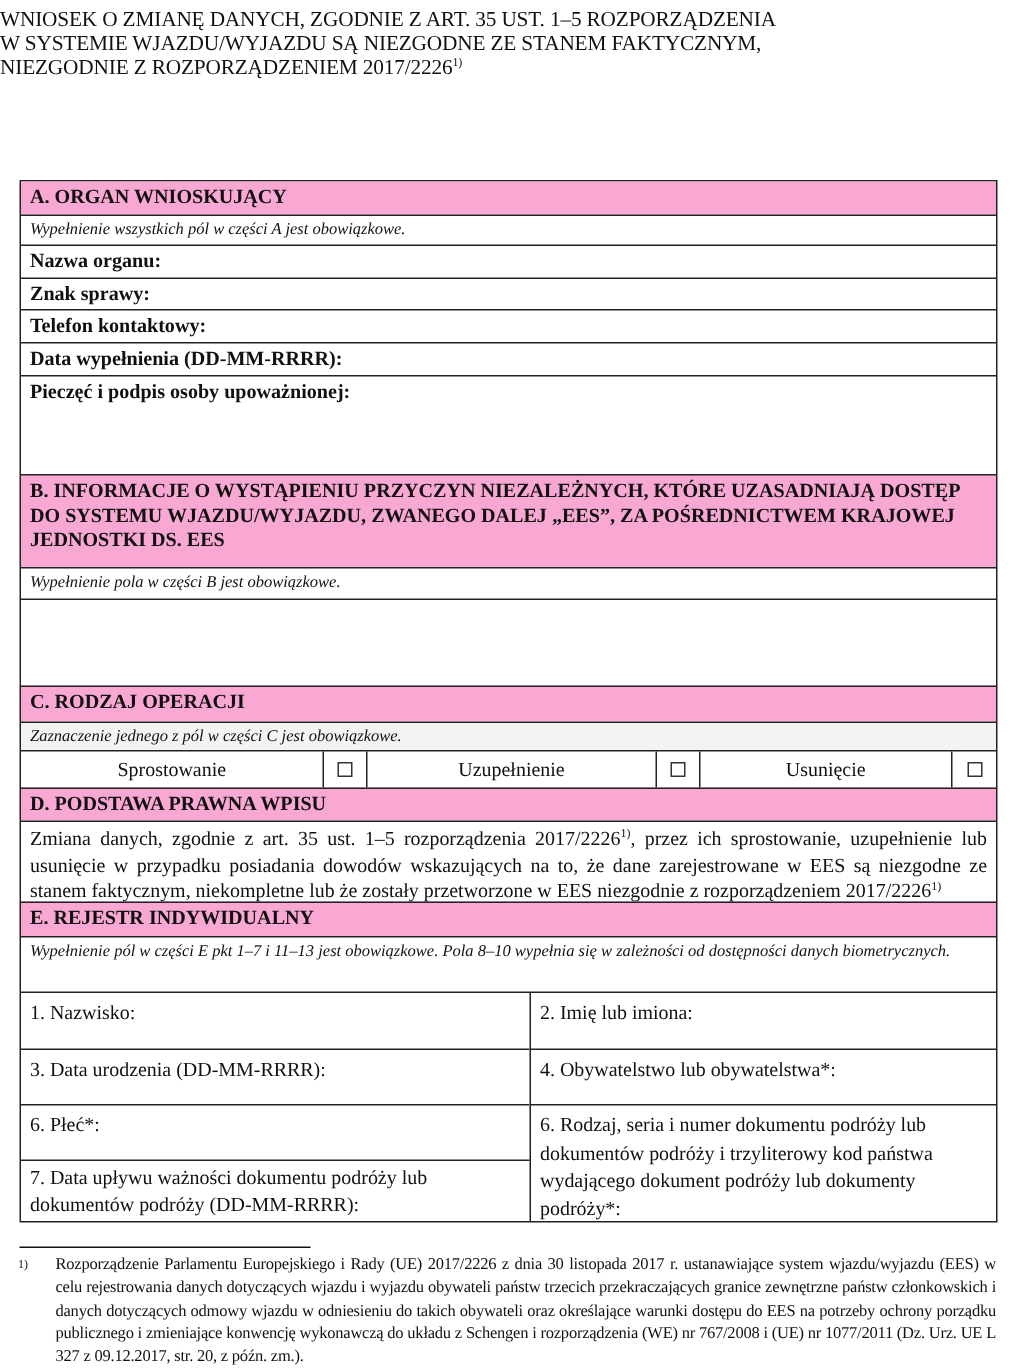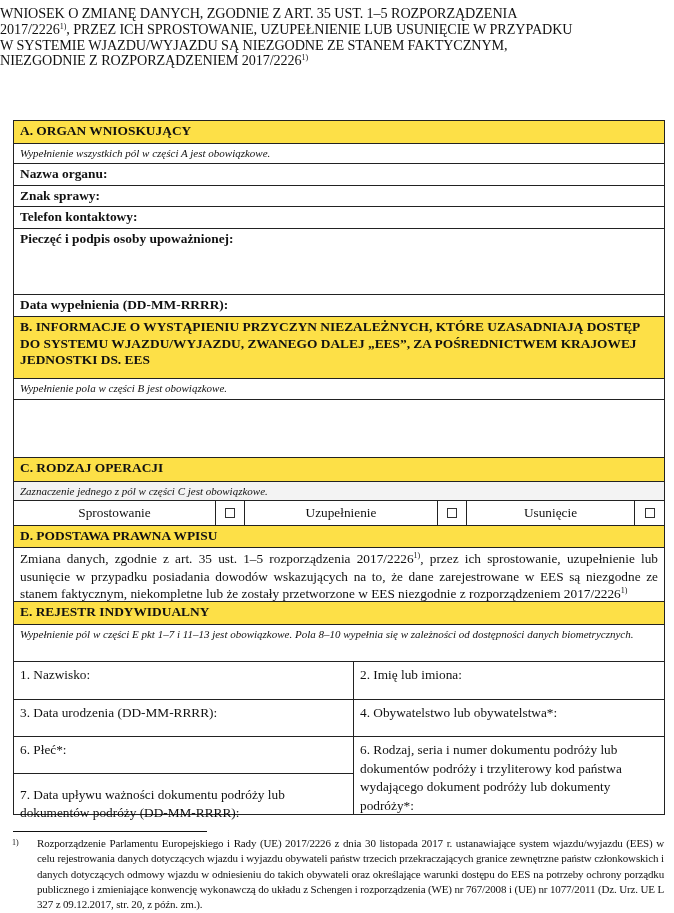--- a/index.html
+++ b/index.html
@@ -18,21 +18,21 @@
   .form {
     position: absolute; left: 13px; top: 120px; width: 650px;
     border: 1px solid #222; border-collapse: collapse;
   }
   .row {
     box-sizing: border-box; border-top: 1.5px solid #222;
     display: flex; width: 100%;
   }
   .row:first-child { border-top: none; }
   .hdr {
-    background: #fde047; font-weight: bold; font-size: 13.4px;
+    background: #f9a8d4; font-weight: bold; font-size: 13.4px;
     line-height: 16.5px; padding: 2px 6px 2px 6px;
   }
   .note {
     font-style: italic; font-size: 11px; line-height: 14px;
     padding: 2px 6px;
   }
   .note.grey { background: #f3f3f3; }
   .field {
     font-weight: bold; font-size: 13.4px; line-height: 16px;
     padding: 2px 6px;
@@ -72,34 +72,33 @@
     position: absolute; left: 37px; top: 836px; width: 627px;
     font-size: 11px; line-height: 15.3px; text-align: justify;
     text-align-last: left; letter-spacing: -0.15px;
   }
 </style>
 </head>
 <body>
 
 <div class="title">
   <span class="ln">WNIOSEK O ZMIANĘ DANYCH, ZGODNIE Z ART. 35 UST. 1–5 ROZPORZĄDZENIA</span>
-  <span class="ln"><span>2017/2226</span><sup>1)</sup><span>, PRZEZ ICH SPROSTOWANIE, UZUPEŁNIENIE LUB USUNIĘCIE W PRZYPADKU</span></span>
   <span class="ln">W SYSTEMIE WJAZDU/WYJAZDU SĄ NIEZGODNE ZE STANEM FAKTYCZNYM,</span>
   <span class="ln"><span>NIEZGODNIE Z ROZPORZĄDZENIEM 2017/2226</span><sup>1)</sup></span>
 </div>
 
 <div class="form">
 
   <div class="row hdr" style="height:22px">A. ORGAN WNIOSKUJĄCY</div>
   <div class="row note" style="height:20px">Wypełnienie wszystkich pól w części A jest obowiązkowe.</div>
   <div class="row field" style="height:22px">Nazwa organu:</div>
   <div class="row field" style="height:21px">Znak sprawy:</div>
   <div class="row field" style="height:22px">Telefon kontaktowy:</div>
+  <div class="row field" style="height:22px">Data wypełnienia (DD-MM-RRRR):</div>
   <div class="row field" style="height:66px">Pieczęć i podpis osoby upoważnionej:</div>
-  <div class="row field" style="height:22px">Data wypełnienia (DD-MM-RRRR):</div>
 
   <div class="row hdr" style="height:62px">B. INFORMACJE O WYSTĄPIENIU PRZYCZYN NIEZALEŻNYCH, KTÓRE UZASADNIAJĄ DOSTĘP DO SYSTEMU WJAZDU/WYJAZDU, ZWANEGO DALEJ „EES”, ZA POŚREDNICTWEM KRAJOWEJ JEDNOSTKI DS. EES</div>
   <div class="row note" style="height:21px">Wypełnienie pola w części B jest obowiązkowe.</div>
   <div class="row field" style="height:58px"></div>
 
   <div class="row hdr" style="height:24px">C. RODZAJ OPERACJI</div>
   <div class="row note grey" style="height:19px">Zaznaczenie jednego z pól w części C jest obowiązkowe.</div>
   <div class="row" style="height:25px">
     <div class="opt">
       <div style="width:201px">Sprostowanie</div>
@@ -120,21 +119,21 @@
   <div class="row hdr" style="height:22px">D. PODSTAWA PRAWNA WPISU</div>
   <div class="row body-text" style="height:54px; display:block"><span>Zmiana danych, zgodnie z art. 35 ust. 1–5 rozporządzenia 2017/2226</span><sup>1)</sup><span>, przez ich sprostowanie, uzupełnienie lub usunięcie w przypadku posiadania dowodów wskazujących na to, że dane zarejestrowane w EES są niezgodne ze stanem faktycznym, niekompletne lub że zostały przetworzone w EES niezgodnie z rozporządzeniem 2017/2226</span><sup>1)</sup></div>
 
   <div class="row hdr" style="height:23px">E. REJESTR INDYWIDUALNY</div>
   <div class="row note" style="height:37px; display:block; text-align:justify">Wypełnienie pól w części E pkt 1–7 i 11–13 jest obowiązkowe. Pola 8–10 wypełnia się w zależności od dostępności danych biometrycznych.</div>
   <div class="e-grid">
     <div class="e-col e-left">
       <div class="e-cell first" style="height:37px">1. Nazwisko:</div>
       <div class="e-cell" style="height:37px">3. Data urodzenia (DD-MM-RRRR):</div>
       <div class="e-cell" style="height:37px">6. Płeć*:</div>
-      <div class="e-cell" style="height:41px; line-height:18px; padding-top:12px">7. Data upływu ważności dokumentu podróży lub dokumentów podróży (DD-MM-RRRR):</div>
+      <div class="e-cell" style="height:41px; line-height:18px; padding-top:2px">7. Data upływu ważności dokumentu podróży lub dokumentów podróży (DD-MM-RRRR):</div>
     </div>
     <div class="e-col e-right">
       <div class="e-cell first" style="height:37px">2. Imię lub imiona:</div>
       <div class="e-cell" style="height:37px">4. Obywatelstwo lub obywatelstwa*:</div>
       <div class="e-cell" style="height:78px">6. Rodzaj, seria i numer dokumentu podróży lub dokumentów podróży i trzyliterowy kod państwa wydającego dokument podróży lub dokumenty podróży*:</div>
     </div>
   </div>
 </div>
 
 <div class="fn-rule"></div>

